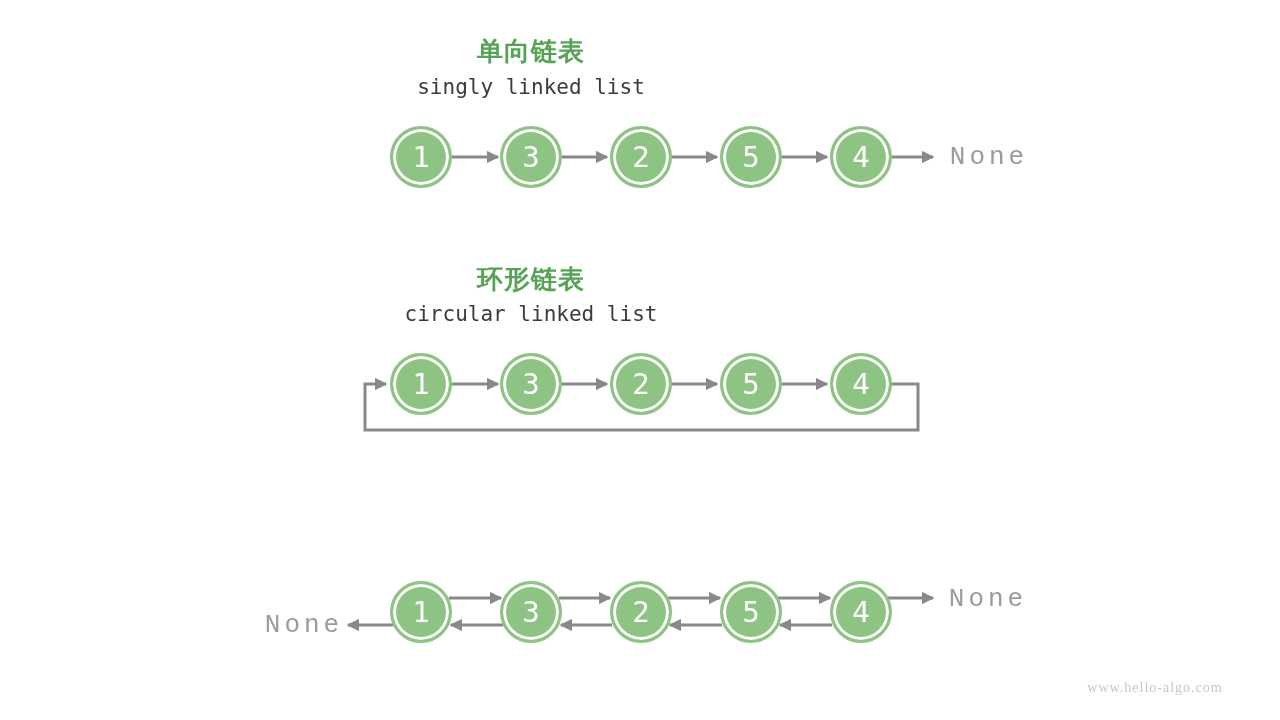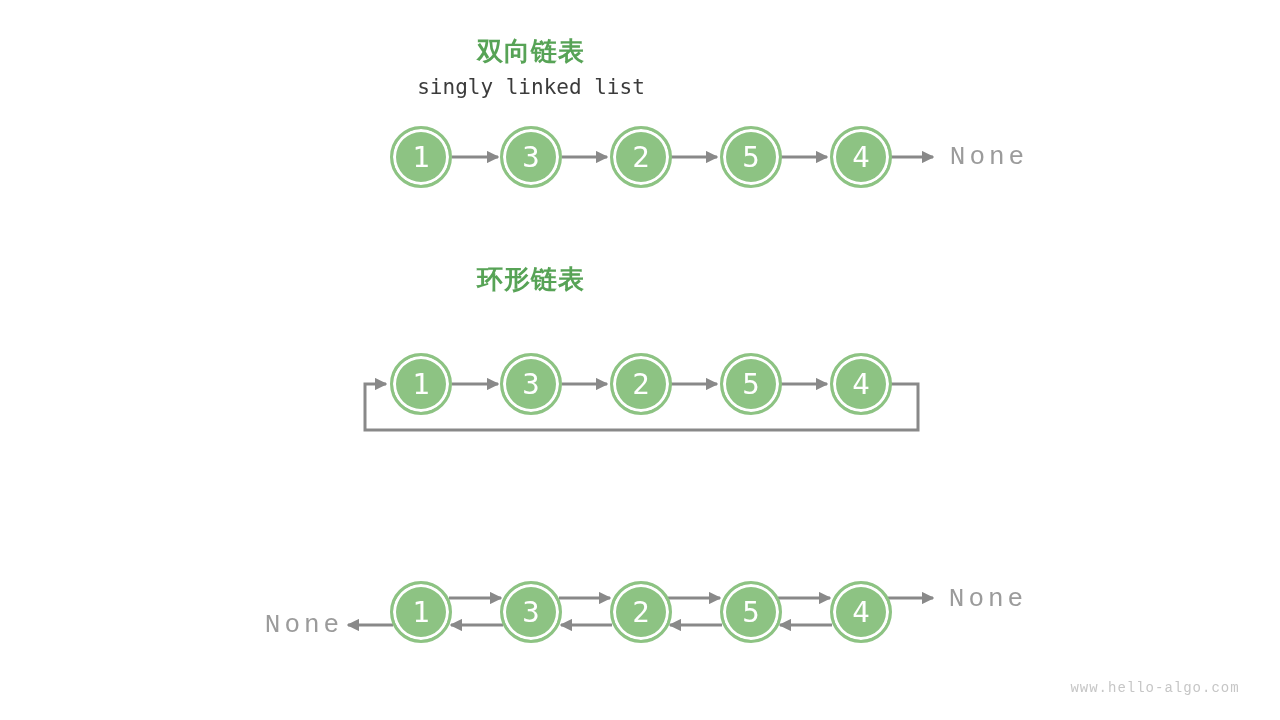--- a/index.html
+++ b/index.html
@@ -38,21 +38,21 @@
     font-family:"DejaVu Sans Mono","Liberation Mono",monospace;
     font-size:29px;color:#ffffff;line-height:1;
   }
   .none-label{
     position:absolute;transform:translate(-50%,-50%);
     font-family:Liberation Mono, monospace;
     font-size:26px;letter-spacing:4px;color:var(--none-gray);white-space:nowrap;
   }
   .watermark{
     position:absolute;transform:translate(-50%,-50%);
-    font-family:Liberation Mono, monospace;
+    font-family:Liberation Serif, serif;
     font-size:14px;letter-spacing:1px;color:var(--watermark-gray);white-space:nowrap;
   }
 </style>
 </head>
 <body>
 
 <div class="canvas">
 
   <svg class="arrows" width="1280" height="720" viewBox="0 0 1280 720">
     <defs>
@@ -84,21 +84,21 @@
       <line x1="778" y1="598" x2="830" y2="598" marker-end="url(#ah)"></line>
       <line x1="503" y1="625" x2="451" y2="625" marker-end="url(#ah)"></line>
       <line x1="612" y1="625" x2="561" y2="625" marker-end="url(#ah)"></line>
       <line x1="722" y1="625" x2="670" y2="625" marker-end="url(#ah)"></line>
       <line x1="832" y1="625" x2="780" y2="625" marker-end="url(#ah)"></line>
       <line x1="888" y1="598" x2="933" y2="598" marker-end="url(#ah)"></line>
       <line x1="393" y1="625" x2="348" y2="625" marker-end="url(#ah)"></line>
     </g>
   </svg>
 
-  <div class="section-title" style="left:531px;top:51px">双向链表</div>
+  <div class="section-title" style="left:531px;top:51px">单向链表</div>
   <div class="section-subtitle" style="left:531px;top:87px">singly linked list</div>
   <div class="node-row" style="left:390px;top:126px">
     <div class="node">
         <span class="node-value">1</span>
       </div>
     <div class="node">
         <span class="node-value">3</span>
       </div>
     <div class="node">
         <span class="node-value">2</span>
@@ -106,20 +106,21 @@
     <div class="node">
         <span class="node-value">5</span>
       </div>
     <div class="node">
         <span class="node-value">4</span>
       </div>
   </div>
   <div class="none-label" style="left:989px;top:157px">None</div>
 
   <div class="section-title" style="left:531px;top:279px">环形链表</div>
+  <div class="section-subtitle" style="left:531px;top:314px">circular linked list</div>
   <div class="node-row" style="left:390px;top:353px">
     <div class="node">
         <span class="node-value">1</span>
       </div>
     <div class="node">
         <span class="node-value">3</span>
       </div>
     <div class="node">
         <span class="node-value">2</span>
       </div>

